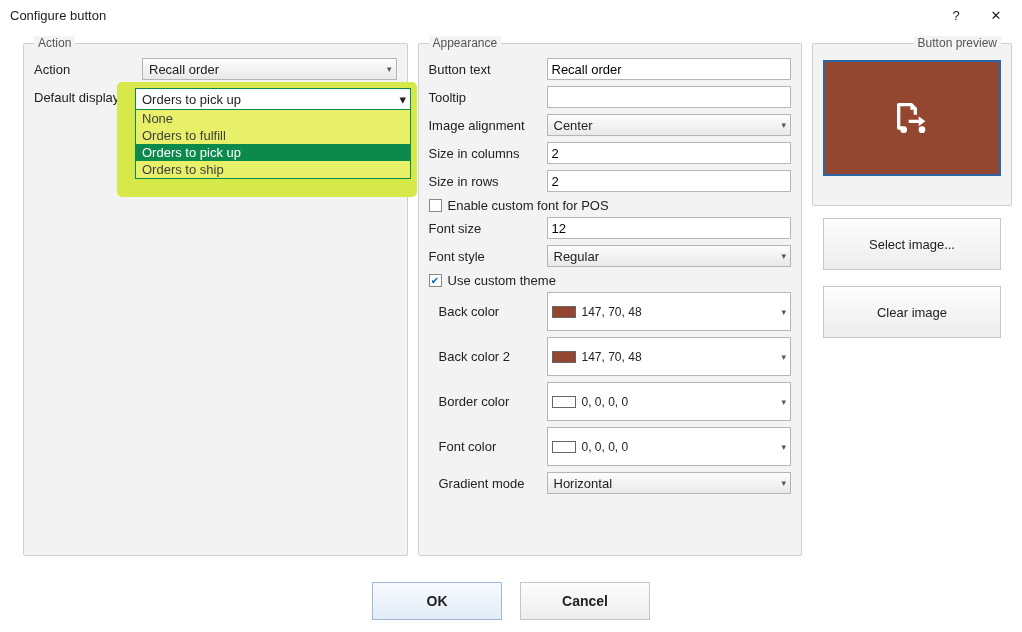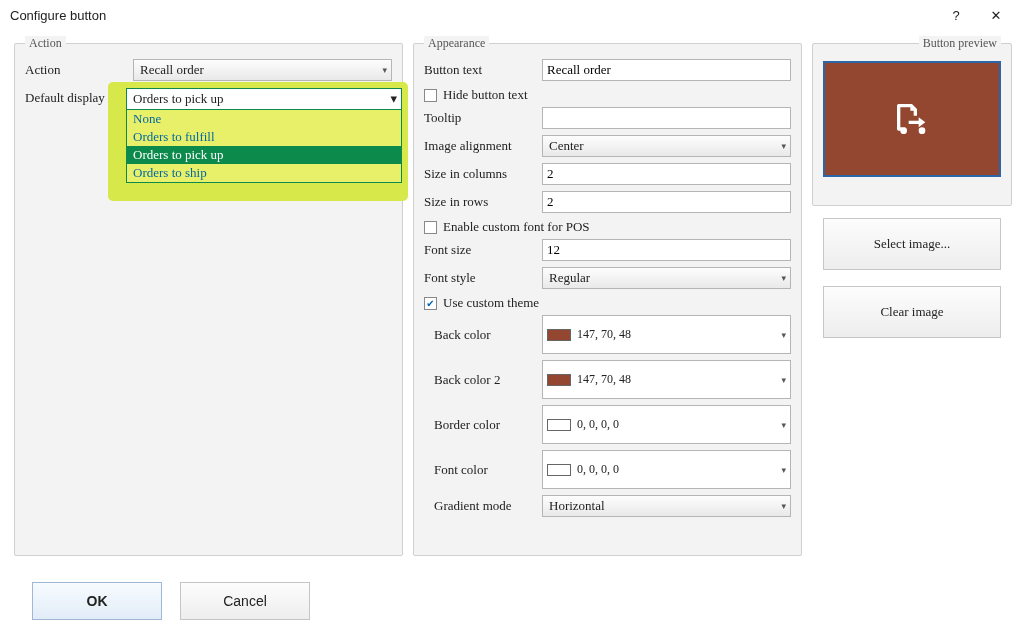--- a/index.html
+++ b/index.html
@@ -21,22 +21,21 @@
   }
   .titlebar .title { flex: 1; font-size: 13px; }
   .titlebar .tb-btn {
     width: 40px; height: 30px;
     display: flex; align-items: center; justify-content: center;
     font-size: 13px;
   }
   .content {
     display: flex;
     gap: 10px;
-    padding: 6px 10px 0 14px;
-    font-family: Liberation Serif, serif;
+    padding: 6px 10px 0 23px;
   }
   fieldset {
     border: 1px solid #d0d0d0;
     border-radius: 2px;
     padding: 8px 10px 10px 10px;
     margin: 0;
     background: #f3f3f3;
   }
   legend {
     font-size: 12px;
@@ -114,35 +113,34 @@
     border: 1px solid #c6c6c6;
     background: linear-gradient(#fdfdfd,#ededed);
     display: flex; align-items: center; justify-content: center;
     font-size: 13px;
     margin: 0 auto 16px auto;
   }
   .footer {
     position: absolute;
     left: 0; right: 0; bottom: 0;
     height: 62px;
-    display: flex; align-items: center; justify-content: flex-start;
+    display: flex; align-items: center; justify-content: center;
     gap: 18px;
-    padding-left: 32px;
   }
   .dlg-btn {
     width: 130px; height: 38px;
     border: 1px solid #9fb8d8;
     background: linear-gradient(#f7fbff,#e2ecf7);
     display: flex; align-items: center; justify-content: center;
     font-size: 14px; font-weight: 600;
   }
   .dlg-btn.cancel {
     border-color: #c5c5c5;
     background: linear-gradient(#fdfdfd,#ededed);
-    font-weight: 400;
+    font-weight: 700;
   }
 
   
   .hl-area {
     position: absolute;
     left: 94px; top: 46px;
     width: 300px;
     background: #d7e84a;
     border-radius: 5px;
     padding: 6px 0 18px 0;
@@ -158,21 +156,21 @@
   }
   .dd-list {
     margin: 0 6px 0 18px;
     border: 1px solid #0b8a4b;
     border-top: none;
     background: #e8f06a;
   }
   .dd-list .opt {
     padding: 1px 6px;
     font-size: 13px;
-    color: #0369a1;
+    color: #404040;
   }
   .dd-list .opt.selected {
     background: #0b8a4b;
     color: #fff;
   }
   .col-action fieldset { height: 520px; }
   .col-appearance fieldset { height: 520px; }
   .col-preview fieldset:first-child { min-height: 170px; text-align: right; }
 </style>
 </head>
@@ -222,24 +220,20 @@
 
   <div class="col-appearance">
     <fieldset>
       <legend>Appearance</legend>
 
       <div class="row">
         <div class="lbl2">Button text</div>
         <div class="field"><input type="text" class="tb" value="Recall order" style=""></div>
       </div>
 
-      <div class="checkbox-row">
-        <span class="checkbox"></span>
-        <span>Hide button text</span>
-      </div>
 
       <div class="row">
         <div class="lbl2">Tooltip</div>
         <div class="field"><input type="text" class="tb" value="" style=""></div>
       </div>
 
       <div class="row">
         <div class="lbl2">Image alignment</div>
         <div class="field">
           <div class="sel">

